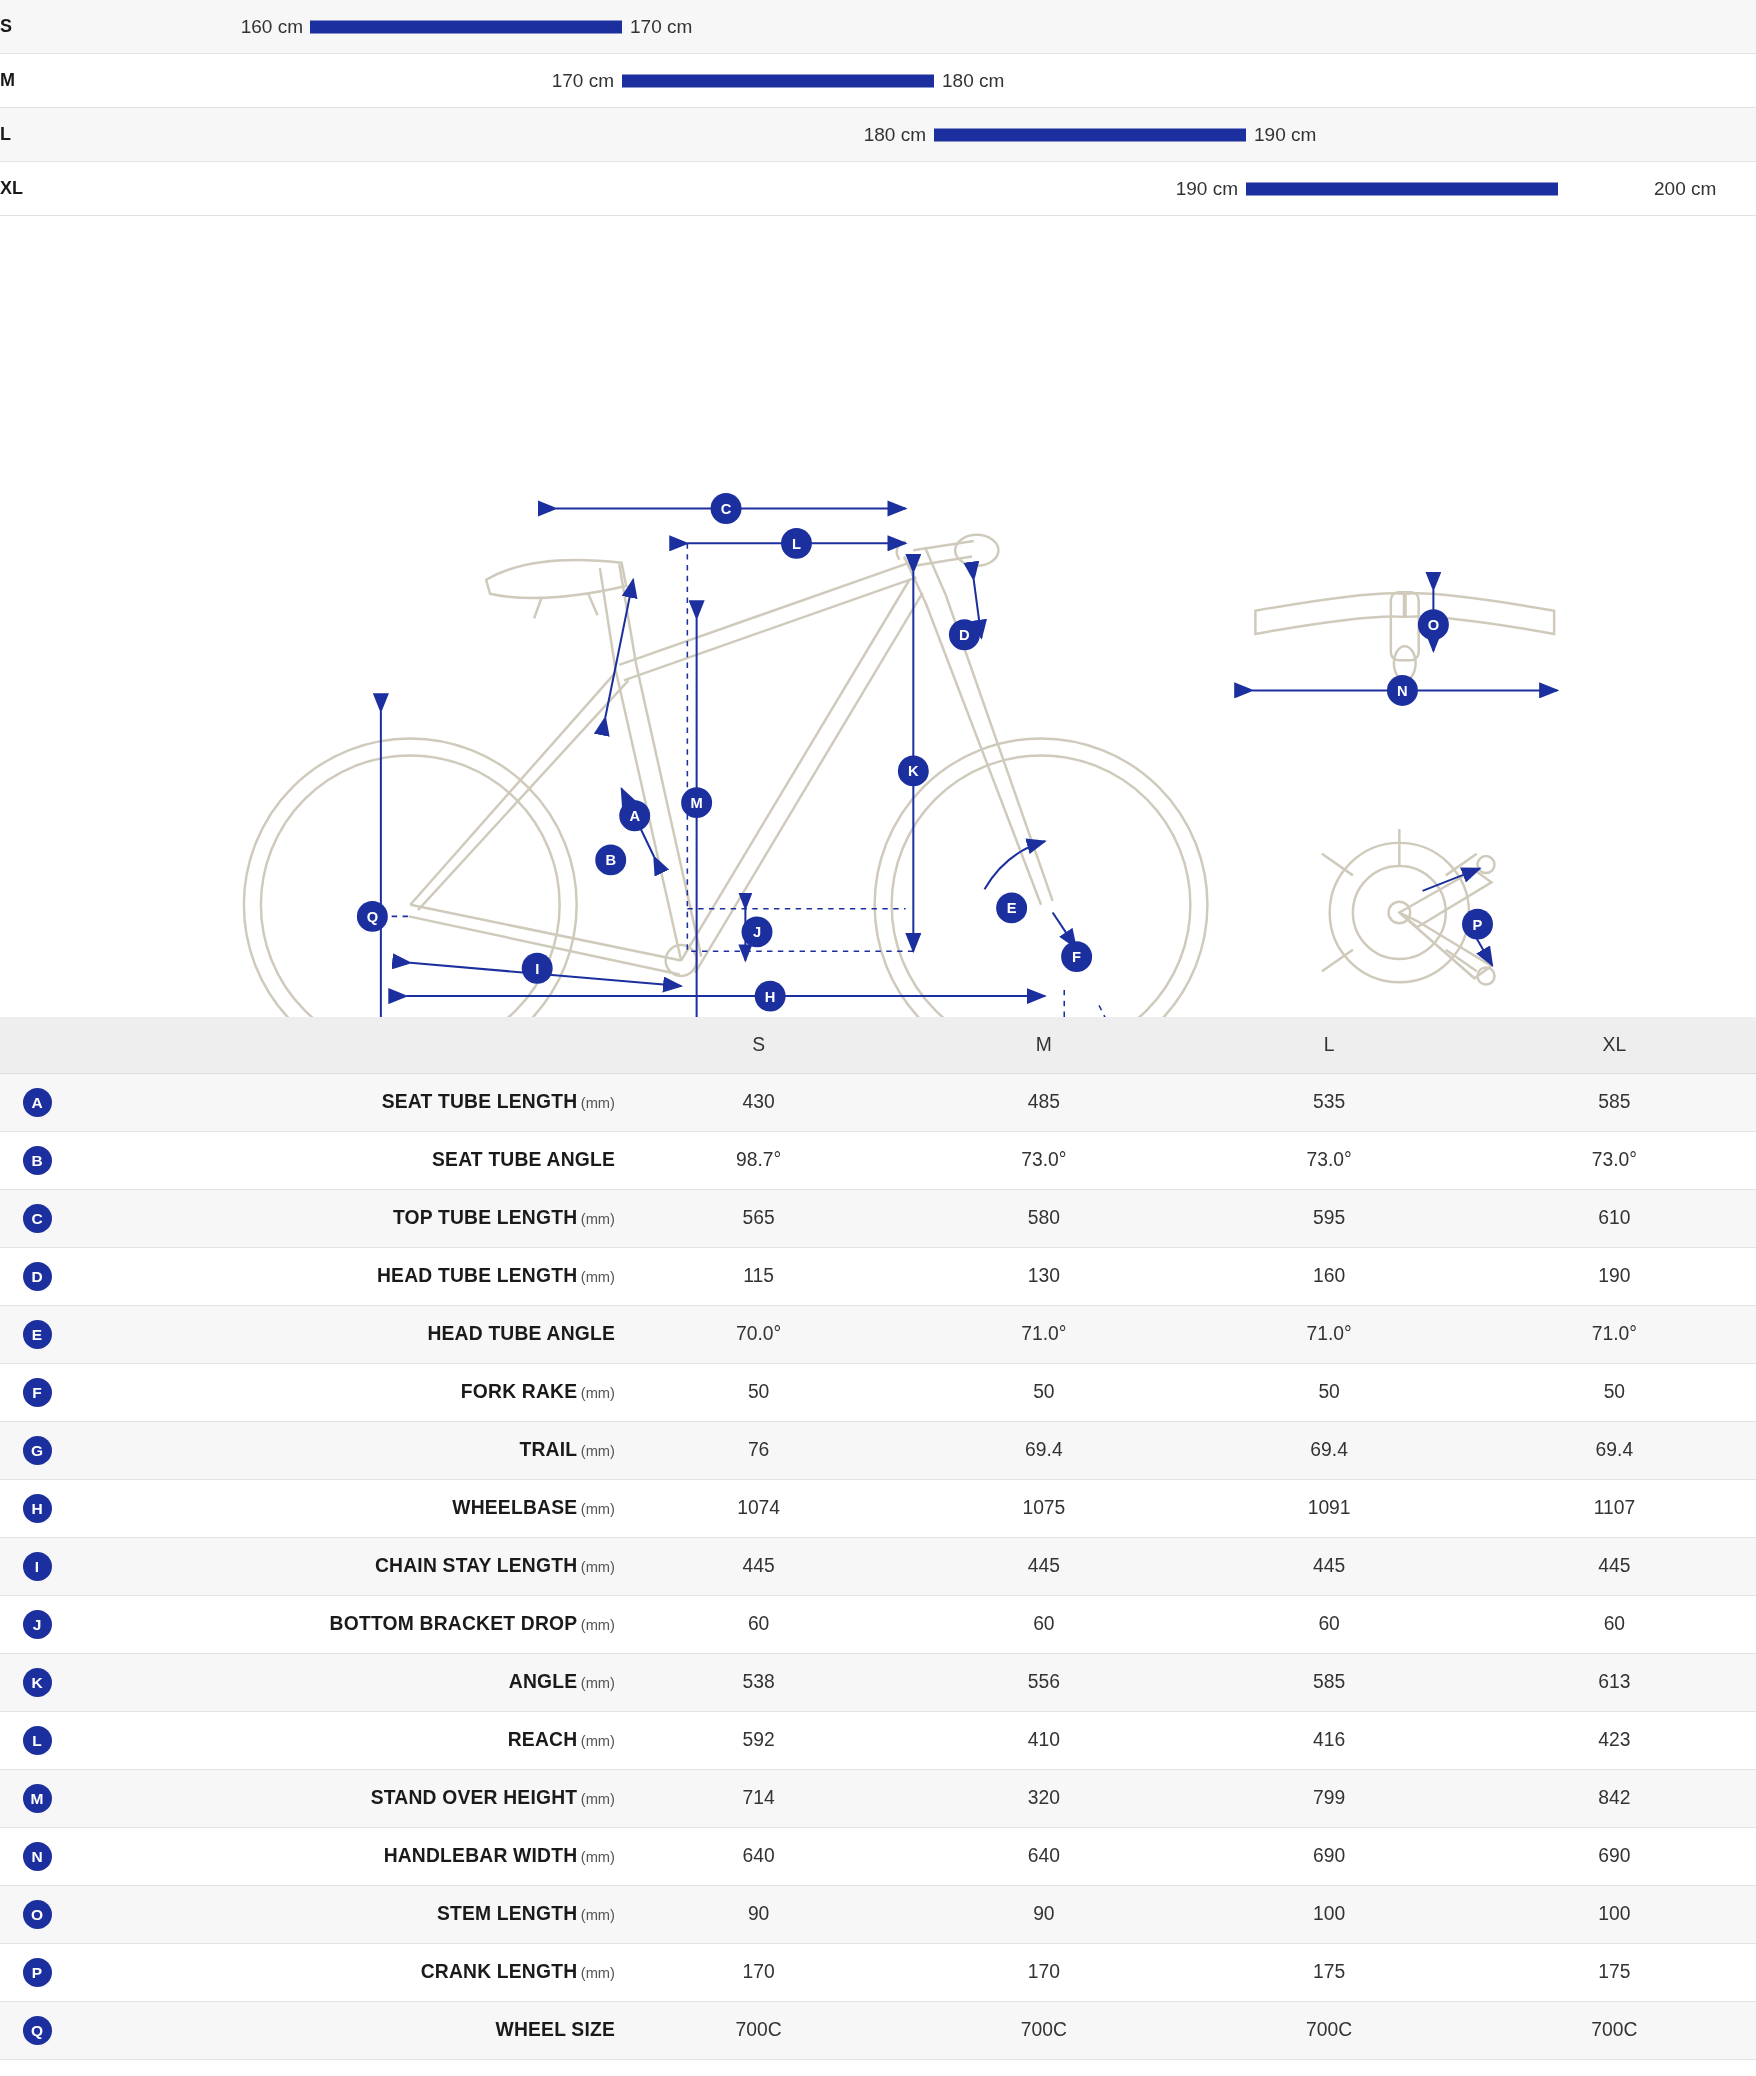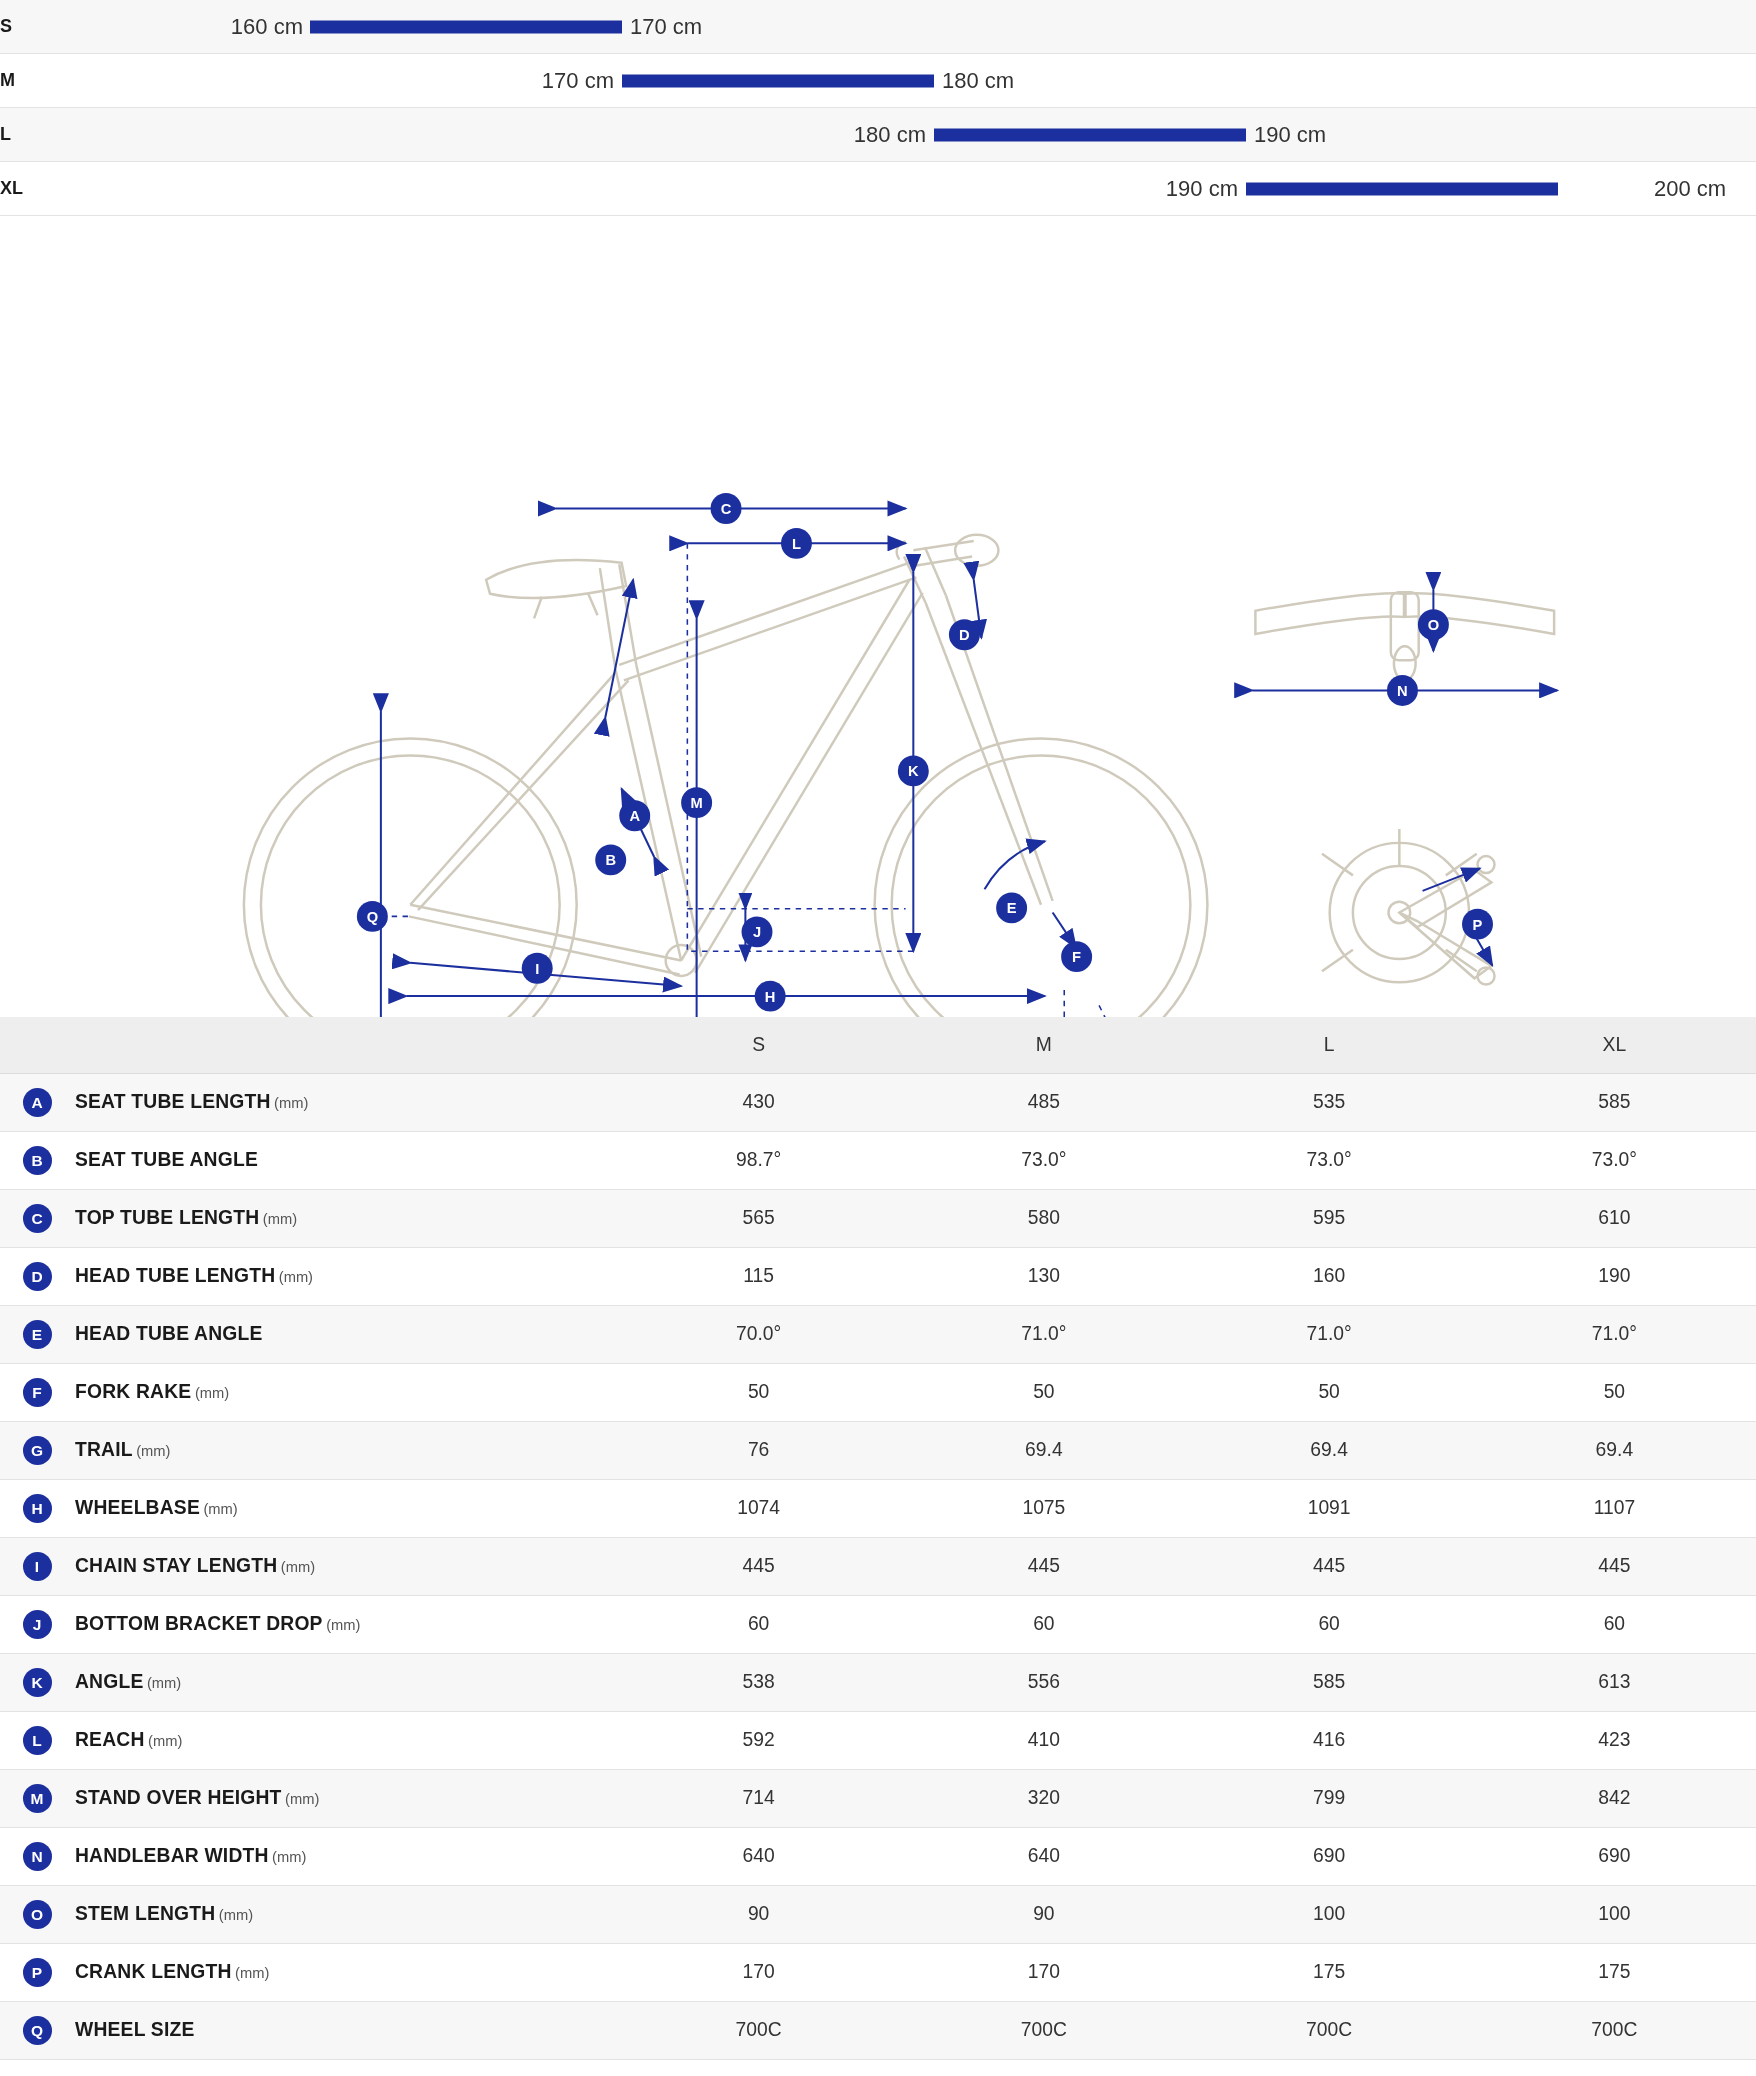--- a/index.html
+++ b/index.html
@@ -38,21 +38,21 @@
     position: absolute;
     top: 50%;
     transform: translateY(-50%);
     height: 13px;
     background: #1c2f9e;
   }
   .bar-min, .bar-max {
     position: absolute;
     top: 50%;
     transform: translateY(-50%);
-    font-size: 22px;
+    font-size: 19px;
     color: #333333;
     white-space: nowrap;
   }
   .bar-min { text-align: right; }
   .bar-max { text-align: left; }
 
   
   .diagram-area {
     position: relative;
     width: 1757px;
@@ -78,21 +78,21 @@
   }
   .geo-table thead th.th-label { text-align: left; }
   .geo-row { height: 58px; }
   .geo-row.odd { background: #f7f7f7; }
   .geo-row.even { background: #ffffff; }
   .geo-table td {
     border-bottom: 0.8px solid #e3e3e3;
     vertical-align: middle;
   }
   .col-badge { width: 74px; text-align: center; }
-  .col-name  { width: 542px; text-align: left; }
+  .col-name  { width: 542px; text-align: right; }
   .col-val   { text-align: center; }
 
   .badge {
     display: inline-block;
     width: 29px; height: 29px;
     line-height: 29px;
     border-radius: 50%;
     background: #1c2f9e;
     color: #ffffff;
     font-size: 15.5px;

